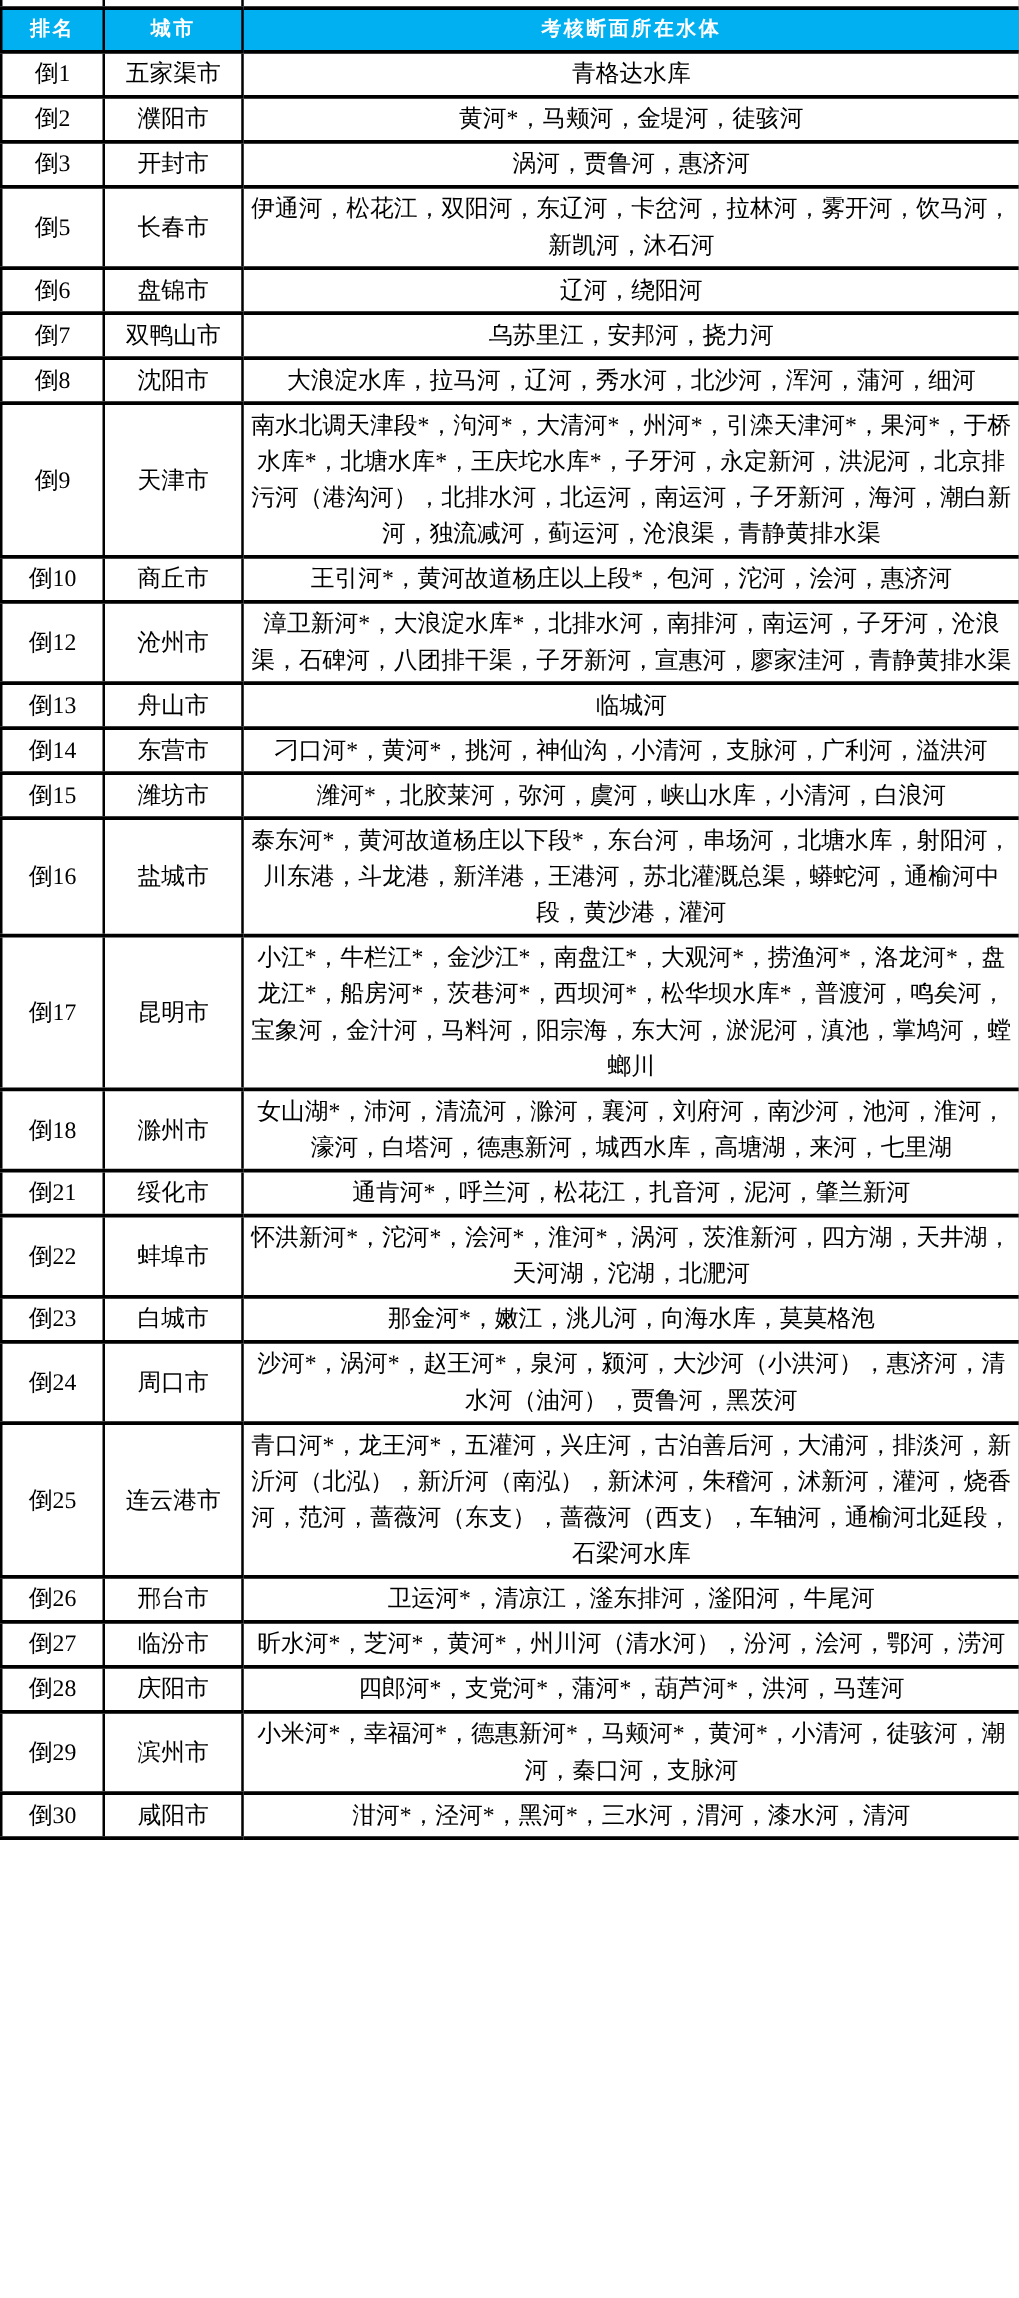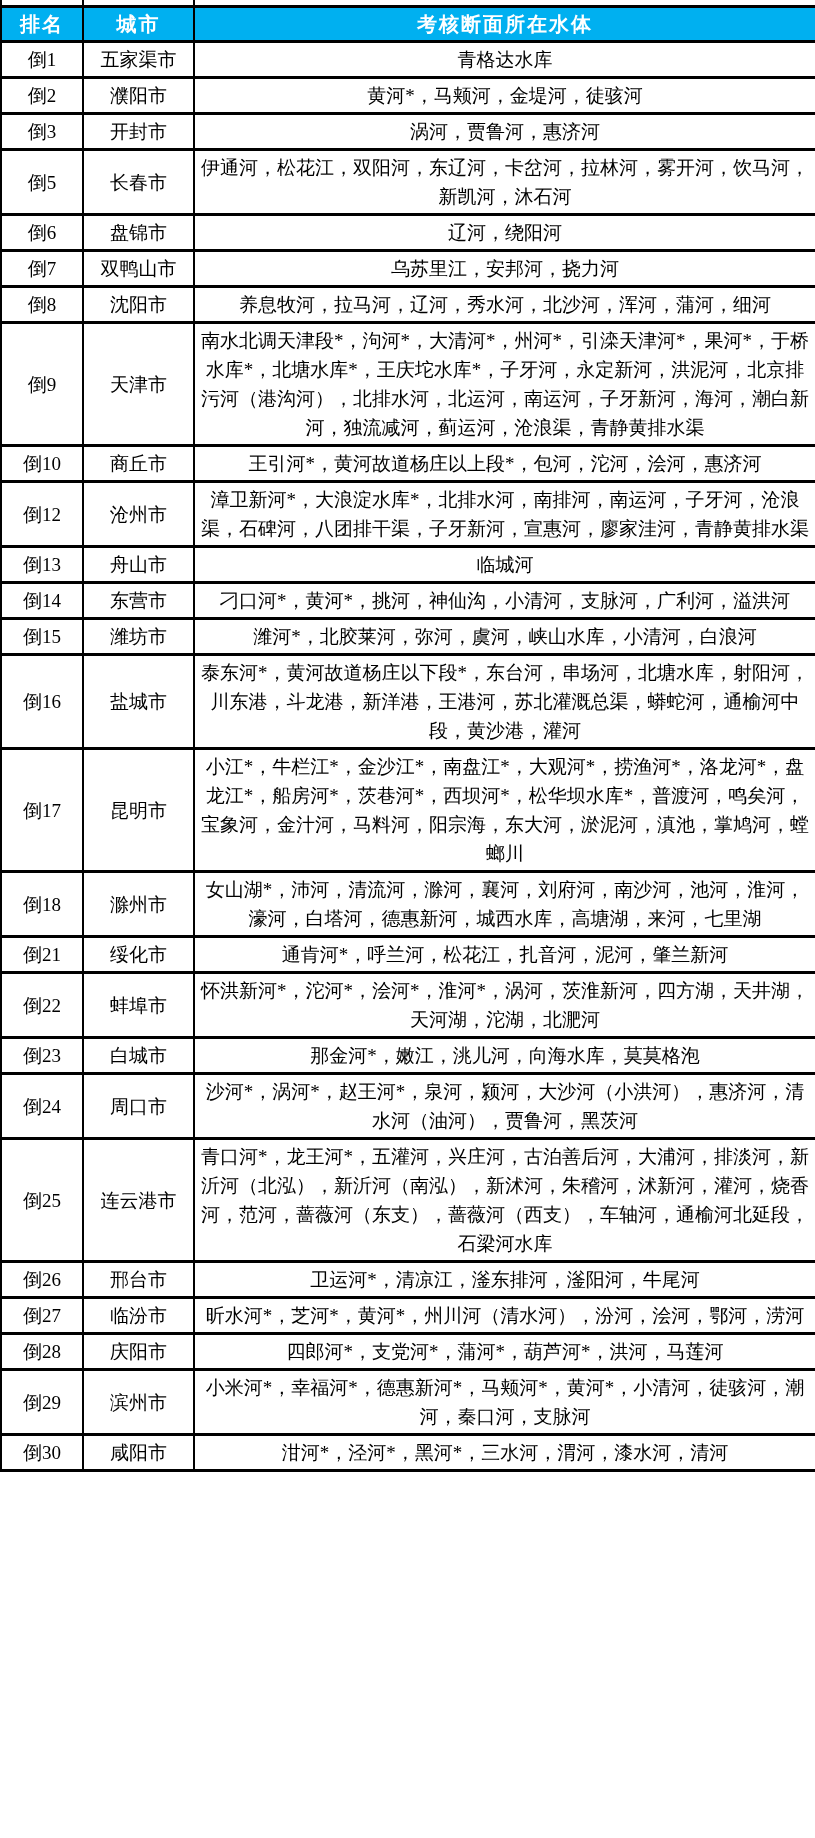--- a/index.html
+++ b/index.html
@@ -32,21 +32,21 @@
     line-height:29px;
     word-break:break-all;
   }
   .rank-table col.col-rank{width:82px;}
   .rank-table col.col-city{width:111px;}
   .rank-table col.col-waters{width:622px;}
   .rank-table thead th{
     background:var(--header-bg);
     color:var(--header-text);
     font-weight:bold;
-    font-size:20px;
+    font-size:16px;
     line-height:28px;
     padding:2px 4px;
     letter-spacing:2px;
     text-align:center;
   }
   
   .rank-table tr.crop-row td{
     border-top:none;
     border-bottom:none;
     height:5px;
@@ -102,21 +102,21 @@
         <td>辽河，绕阳河</td>
       </tr>
       <tr>
         <td>倒7</td>
         <td>双鸭山市</td>
         <td>乌苏里江，安邦河，挠力河</td>
       </tr>
       <tr>
         <td>倒8</td>
         <td>沈阳市</td>
-        <td>养息牧河，拉马河，辽河，秀水河，北沙河，浑河，蒲河，细河</td>
+        <td>大浪淀水库，拉马河，辽河，秀水河，北沙河，浑河，蒲河，细河</td>
       </tr>
       <tr>
         <td>倒9</td>
         <td>天津市</td>
         <td>南水北调天津段*，泃河*，大清河*，州河*，引滦天津河*，果河*，于桥水库*，北塘水库*，王庆坨水库*，子牙河，永定新河，洪泥河，北京排污河（港沟河），北排水河，北运河，南运河，子牙新河，海河，潮白新河，独流减河，蓟运河，沧浪渠，青静黄排水渠</td>
       </tr>
       <tr>
         <td>倒10</td>
         <td>商丘市</td>
         <td>王引河*，黄河故道杨庄以上段*，包河，沱河，浍河，惠济河</td>

